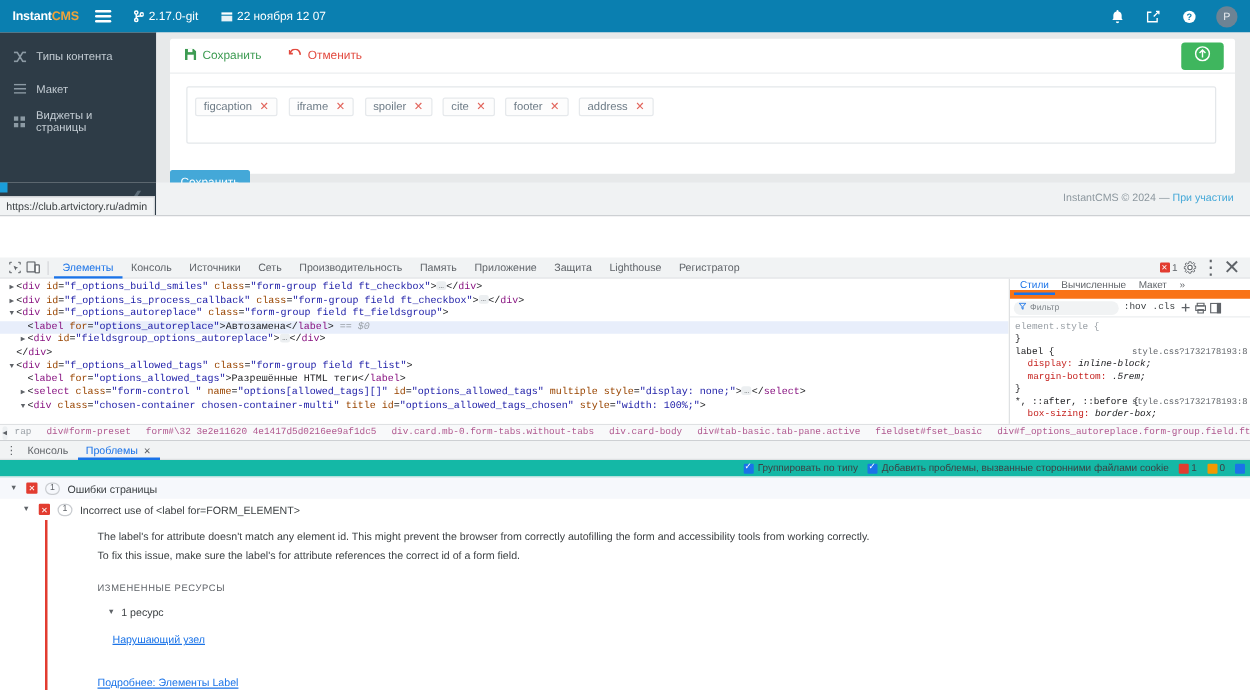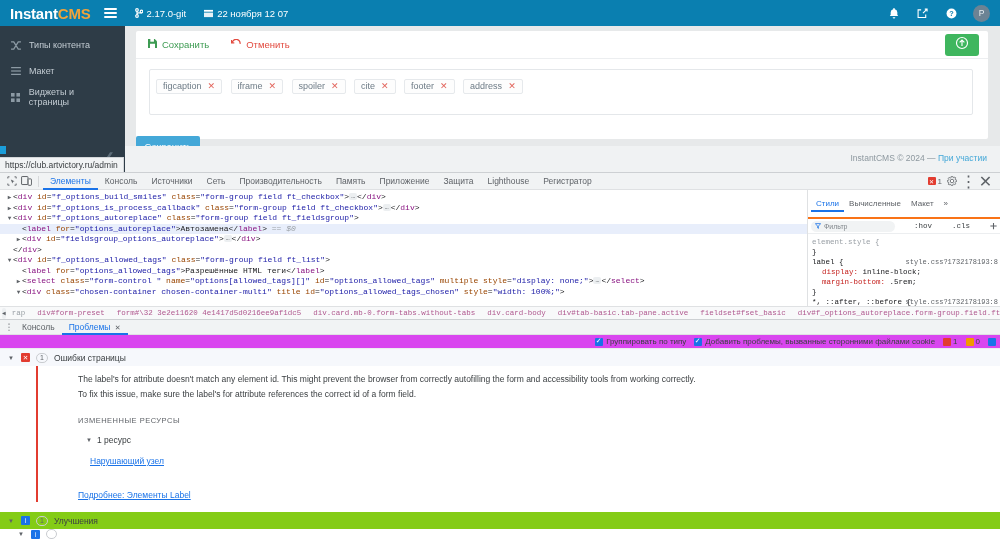--- a/index.html
+++ b/index.html
@@ -12,21 +12,21 @@
   }
   #app { position: relative; width: 1000px; height: 552px; }
 
   
   .page { position: absolute; left:0; top:0; width:1000px; height:172px; background:#e7e9ea; overflow:hidden; }
 
   .topbar {
     position:absolute; left:0; top:0; width:1000px; height:26px;
     background:#0a7fb0; display:flex; align-items:center; padding:0 10px;
   }
-  .brand { font-size:15px; font-weight:bold; letter-spacing:-0.2px; }
+  .brand { font-size:10px; font-weight:bold; letter-spacing:-0.2px; }
   .brand .a { color:#ffffff; }
   .brand .b { color:#f0a33a; }
   .hamb { margin-left:13px; display:flex; flex-direction:column; gap:2px; cursor:pointer; }
   .hamb i { display:block; width:13px; height:2px; background:#fff; border-radius:1px; }
   .tbitem { display:flex; align-items:center; gap:4px; color:#fff; font-size:9.5px; margin-left:18px; white-space:nowrap; }
   .tbitem svg { display:block; }
   .tbspacer { flex:1; }
   .tbicon { color:#fff; margin-left:18px; display:flex; align-items:center; cursor:pointer; }
   .avatar {
     margin-left:16px; width:17px; height:17px; border-radius:50%;
@@ -78,21 +78,21 @@
     background:#44a8d8; color:#fff; font-size:9.5px; border:none; cursor:pointer;
   }
 
   .footer { position:absolute; left:125px; top:146px; width:875px; height:26px; background:#f0f2f3; }
   .footer .ftxt { position:absolute; right:13px; top:7px; font-size:8.5px; color:#8d989f;text-align:right; }
   .footer .ftxt a { color:#44a8d8; text-decoration:none; }
 
   
   .devtools { position:absolute; left:0; top:172px; width:1000px; height:380px; background:#fff; border-top:1px solid #cdd0d3; }
 
-  .dt-toolbar { height:17px; display:flex; align-items:center; background:#f1f3f4; border-bottom:1px solid #dfe1e3; padding:0 4px; position:relative; }
+  .dt-toolbar { height:17px; display:flex; align-items:center; background:#f1f3f4; border-bottom:1px solid #dfe1e3; padding:0 4px; position:relative;margin-top:33px; }
   .dt-tool-ico { width:15px; height:15px; display:flex; align-items:center; justify-content:center; color:#5f6368; cursor:pointer; }
   .dt-sep { width:1px; height:11px; background:#d6d8da; margin:0 4px; }
   .dt-tab { font-size:8.5px; color:#5f6368; padding:0 7px; height:17px; line-height:17px; cursor:pointer; white-space:nowrap; }
   .dt-tab.active { color:#1a73e8; box-shadow: inset 0 -2px 0 #1a73e8; }
   .dt-right { margin-left:auto; display:flex; align-items:center; gap:2px; padding-right:3px; }
   .errbadge { display:flex; align-items:center; gap:2px; font-size:8px; color:#5f6368; }
   .errbadge .sq { width:8px; height:8px; background:#e23c30; border-radius:1px; display:flex; align-items:center; justify-content:center; color:#fff; font-size:6px; }
 
   
   .dt-main { position:relative; height:116px; display:flex; }
@@ -102,50 +102,50 @@
   .tag-n { color:#881280; }
   .attr-n { color:#994500; }
   .attr-v { color:#1a1aa6; }
   .punc { color:#202124; }
   .txt { color:#202124;margin-top:36px; }
   .ellip { display:inline-block; background:#eceff1; border-radius:2px; color:#5f6368; padding:0 2px; font-size:6.5px; line-height:7px; vertical-align:middle; }
   .sel-dollar { color:#9aa0a6; font-style:italic; }
   .dom-line.selected { background:#e8eefb; }
 
   .styles-pane { width:193px; border-left:1px solid #dfe1e3; background:#fff; position:relative; overflow:hidden; }
-  .st-tabs { height:29px; display:flex; align-items:center; border-bottom:2px solid #f97316; padding:0 3px; }
+  .st-tabs { height:16px; display:flex; align-items:center; border-bottom:7px solid #f97316; padding:0 3px; }
   .st-tab { font-size:8px; color:#5f6368; padding:0 5px; height:16px; line-height:16px; cursor:pointer; }
   .st-tab.active { color:#1a73e8; box-shadow: inset 0 -2px 0 #1a73e8; }
-  .st-filter { height:15px; display:flex; align-items:center; gap:18px; padding:0 3px; border-bottom:1px solid #eceef0; }
+  .st-filter { height:15px; display:flex; align-items:center; gap:3px; padding:0 3px; border-bottom:1px solid #eceef0; }
   .filt-input { flex:0 0 84px; height:11px; background:#f1f3f4; border-radius:6px; display:flex; align-items:center; gap:3px; padding:0 4px; font-size:7px; color:#80868b; cursor:text; }
   .st-mini { font-size:7.5px; color:#3c4043; font-family:"Liberation Mono", monospace; cursor:pointer; padding:0 1px; }
   .st-ico { color:#5f6368; display:flex; align-items:center; cursor:pointer; }
   .st-body { font-family:"Liberation Mono", monospace; font-size:7.5px; line-height:10px; padding:3px 0 0 4px; color:#202124; position:relative; }
   .st-rule { position:relative; }
   .st-sel { color:#9aa0a6; }
   .st-sel.dark { color:#202124; }
   .prop-n { color:#c5221f; padding-left:10px; }
-  .prop-v { color:#202124; }
+  .prop-v { color:#202124;font-style:italic; }
   .st-src { position:absolute; right:2px; font-size:7px; color:#5f6368; }
 
   
   .crumbbar { height:13px; background:#f8f9fa; border-top:1px solid #dfe1e3; display:flex; align-items:center; font-family:"Liberation Mono", monospace; font-size:7.5px; color:#9aa0a6; overflow:hidden; white-space:nowrap; }
   .crumb-nav { width:11px; height:11px; margin-left:2px; display:flex; align-items:center; justify-content:center; background:#eceff1; color:#5f6368; font-size:6px; border-radius:2px; cursor:pointer; }
   .crumb { padding:0 6px; color:#b0588f; cursor:pointer; }
   .crumb.plain { color:#9aa0a6; }
 
   
   .drawer { border-top:1px solid #cdd0d3; height:250px; background:#fff; position:relative; }
   .drawer-tabs { height:15px; display:flex; align-items:center; background:#f1f3f4; border-bottom:1px solid #dfe1e3; padding:0 3px; }
   .kebab { width:12px; color:#5f6368; font-size:9px; text-align:center; cursor:pointer; line-height:1; }
   .dw-tab { font-size:8.5px; color:#5f6368; padding:0 7px; height:15px; line-height:15px; cursor:pointer; }
   .dw-tab.active { color:#1a73e8; box-shadow: inset 0 -2px 0 #1a73e8; }
   .dw-close { font-size:7px; color:#5f6368; margin-left:2px; cursor:pointer; }
 
-  .issues-bar { height:14px; display:flex; align-items:center; justify-content:flex-end; gap:8px; padding:0 4px; border-bottom:1px solid #eceef0; background:#d946ef; }
+  .issues-bar { height:14px; display:flex; align-items:center; justify-content:flex-end; gap:8px; padding:0 4px; border-bottom:1px solid #eceef0; background:#14b8a6; }
   .chk { display:flex; align-items:center; gap:3px; font-size:8px; color:#3c4043; cursor:pointer; }
   .chk .box { width:8px; height:8px; background:#1a73e8; border-radius:1px; position:relative; }
   .chk .box::after { content:"✓"; position:absolute; left:0.5px; top:-1.5px; color:#fff; font-size:7px; line-height:10px; }
   .cnt { display:flex; align-items:center; gap:2px; font-size:8px; color:#3c4043; }
   .cnt .sq { width:8px; height:8px; border-radius:1px; }
   .sq.err { background:#e23c30; }
   .sq.warn { background:#f29900; }
   .sq.info { background:#1a73e8; }
 
   .grp-header { height:17px; display:flex; align-items:center; gap:6px; padding-left:8px; background:#f6f8fc; font-size:8.5px; color:#3c4043; cursor:pointer; }
@@ -490,20 +490,26 @@
         </div>
       </div>
 
       <div class="grp-header">
         <span class="caret">▼</span>
         <span class="badge-ico err">✕</span>
         <span class="pill">1</span>
         <span>Ошибки страницы</span>
       </div>
 
+      <div class="issue-row">
+        <span class="caret">▼</span>
+        <span class="badge-ico err">✕</span>
+        <span class="pill">1</span>
+        <span>Incorrect use of &lt;label for=FORM_ELEMENT&gt;</span>
+      </div>
 
       <div class="issue-body">
         <div class="issue-p">The label's for attribute doesn't match any element id. This might prevent the browser from correctly autofilling the form and accessibility tools from working correctly.</div>
         <div class="issue-p">To fix this issue, make sure the label's for attribute references the correct id of a form field.</div>
         <div class="affected-h">ИЗМЕНЕННЫЕ РЕСУРСЫ</div>
         <div class="res-row">
           <span class="caret">▼</span>
           <span>1 ресурс</span>
         </div>
         <a class="res-link" href="#">Нарушающий узел</a>

